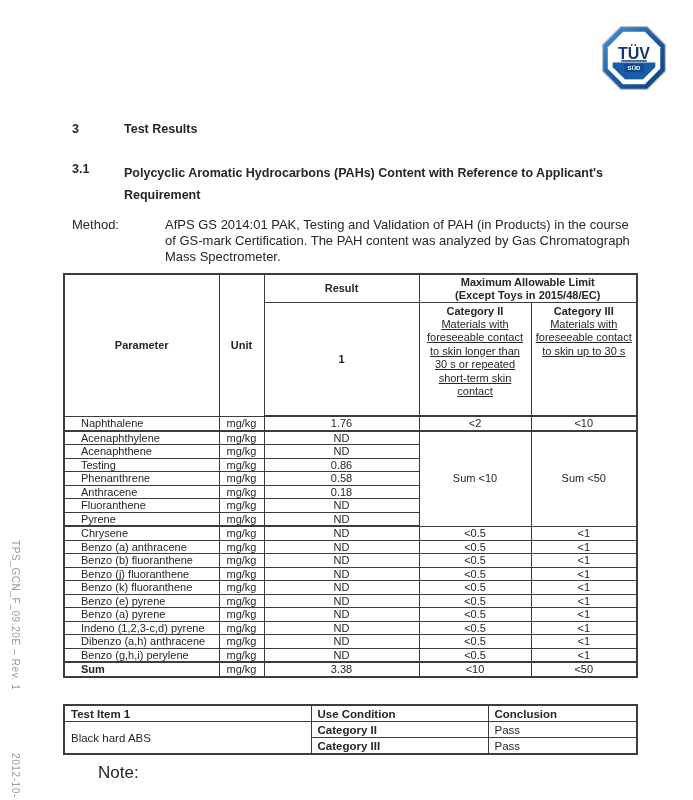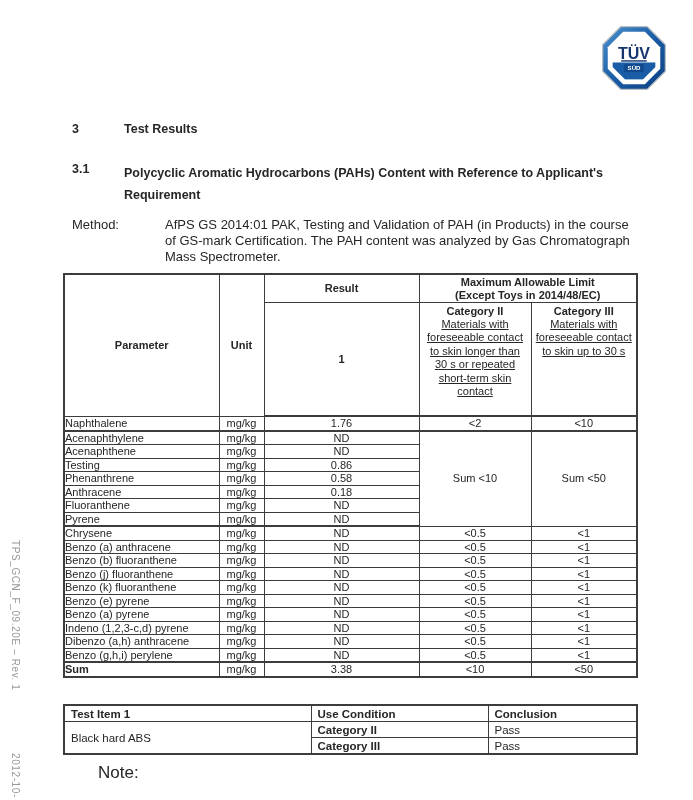--- a/index.html
+++ b/index.html
@@ -55,21 +55,21 @@
     line-height: 12.5px;
     text-align: center;
     overflow: hidden;
   }
   .results thead tr.top th { height: 27px; }
   .results thead tr.subhead th { height: 110px; border-bottom: 2px solid #3c3c3c; }
   .results th.h-mal div { line-height: 13px; }
   .results th.h-cat { vertical-align: top; padding-top: 2px; }
   .results th.h-cat .cat-desc { font-weight: normal; line-height: 13.5px; text-decoration: underline; }
   .results tbody tr { height: 13.5px; }
-  .results tbody td.param { text-align: left; padding-left: 0; }
+  .results tbody td.param { text-align: left; padding-left: 16px; }
   .results tbody tr.sep td { border-bottom: 2px solid #3c3c3c; }
   .results tbody tr.bold-row td.param { font-weight: bold; }
 
   
   .conclusion {
     position: absolute; left: 63px; top: 704px;
     width: 573px;
     border: 2px solid #3c3c3c;
     font-size: 11.5px;
   }
@@ -141,21 +141,21 @@
     <col style="width:112px">
       <col style="width:106px">
   </colgroup>
   <thead>
     <tr class="top">
       <th rowspan="2">Parameter</th>
       <th rowspan="2">Unit</th>
       <th>Result</th>
       <th colspan="2" class="h-mal">
         <div>Maximum Allowable Limit</div>
-        <div>(Except Toys in 2014/48/EC)</div>
+        <div>(Except Toys in 2015/48/EC)</div>
       </th>
     </tr>
     <tr class="subhead">
       <th>1</th>
       <th class="h-cat">
         <div class="cat-title">Category II</div>
         <div class="cat-desc">Materials with foreseeable contact to skin longer than 30 s or repeated short-term skin contact</div>
       </th>
       <th class="h-cat">
         <div class="cat-title">Category III</div>

